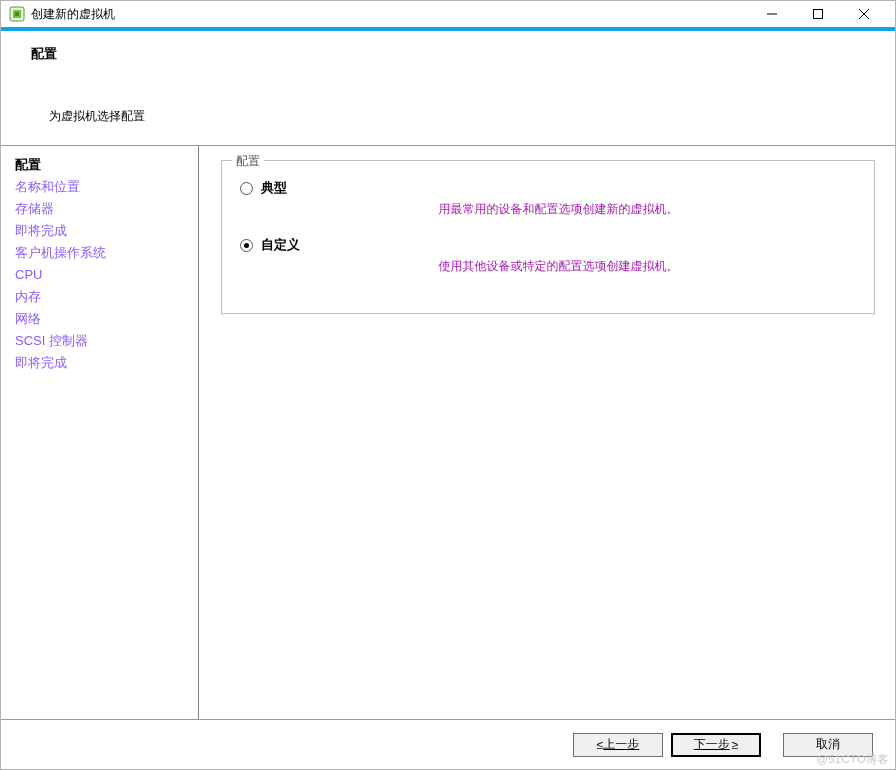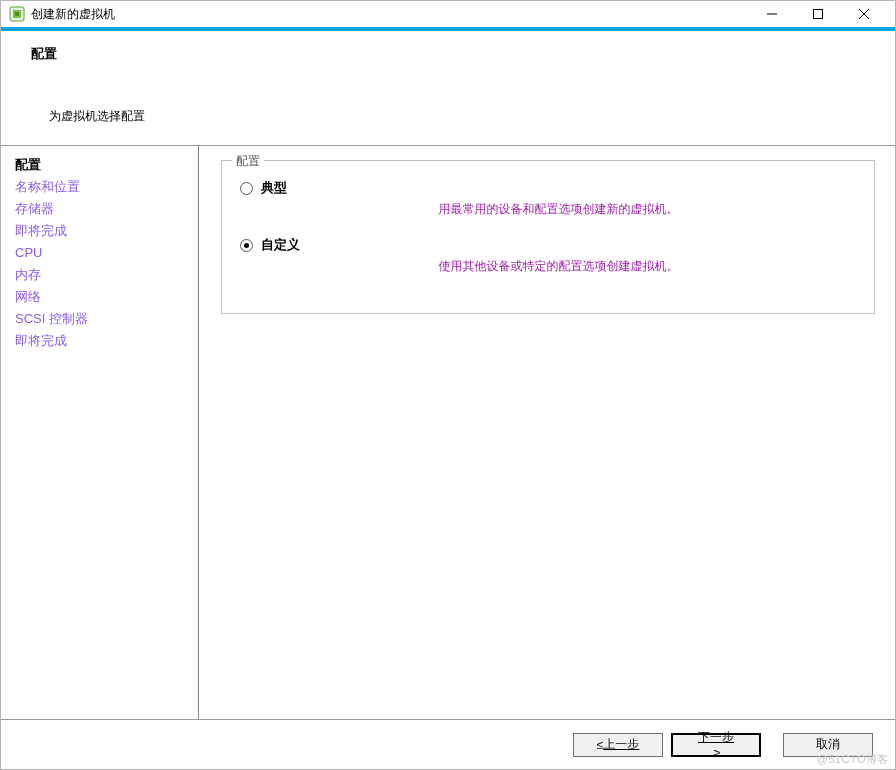--- a/index.html
+++ b/index.html
@@ -132,21 +132,20 @@
       display: inline-flex;
       align-items: center;
       justify-content: center;
       padding: 0 10px;
       cursor: pointer;
       font-family: inherit;
     }
     .btn.primary {
       border: 2px solid #000;
       font-weight: normal;
-      flex-direction: column;
     }
     .btn .accel { text-decoration: underline; }
     .btn .suffix { margin-left: 2px; }
     .gap-right { margin-right: 14px; }
     .watermark {
       position: absolute;
       right: 6px;
       bottom: 2px;
       font-size: 11px;
       color: #c7c7c7;
@@ -194,20 +193,21 @@
     <div class="header-title">配置</div>
     <div class="header-subtitle">为虚拟机选择配置</div>
   </div>
 
   <div class="content-row">
     <div class="sidebar">
       <a class="step-item current">配置</a>
       <a class="step-item">名称和位置</a>
       <a class="step-item">存储器</a>
       <a class="step-item">即将完成</a>
+      <a class="step-item">客户机操作系统</a>
       <a class="step-item">CPU</a>
       <a class="step-item">内存</a>
       <a class="step-item">网络</a>
       <a class="step-item">SCSI 控制器</a>
       <a class="step-item">即将完成</a>
     </div>
 
     <div class="main-area">
       <div class="fieldset">
         <div class="fieldset-legend">配置</div>

